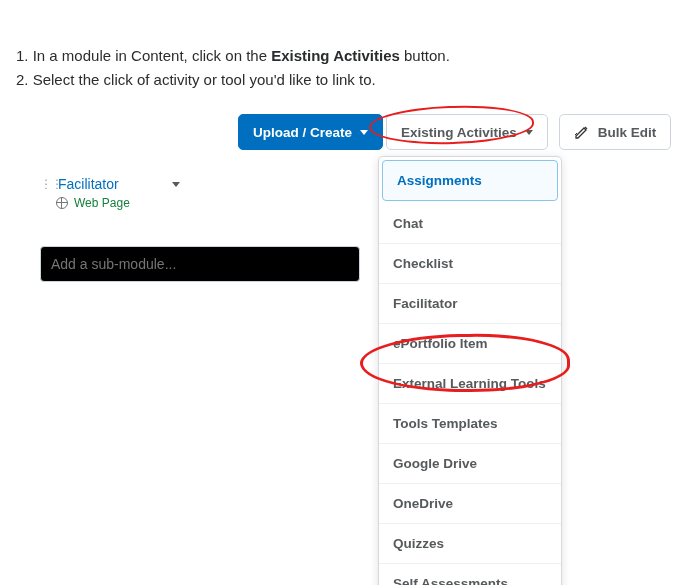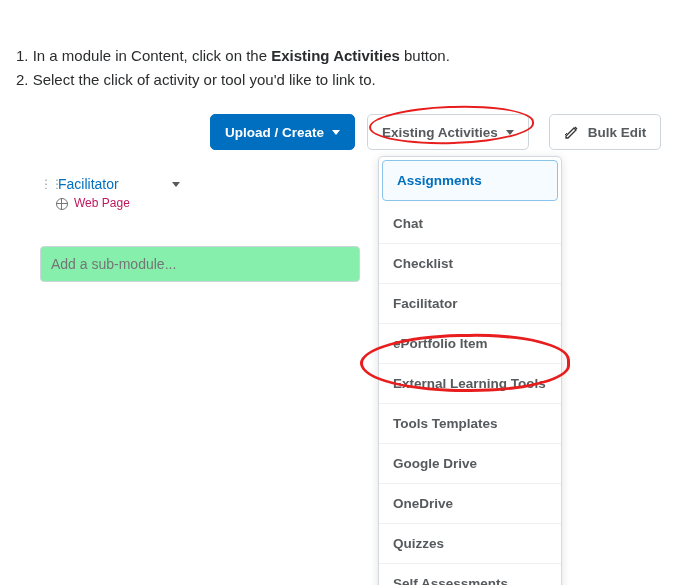--- a/index.html
+++ b/index.html
@@ -26,21 +26,22 @@
   .instructions b { font-weight: 600; }
   .shot {
     position: relative;
     margin-left: 210px;
     margin-top: 10px;
     width: 470px;
   }
   .btn-row {
     display: flex;
     align-items: flex-end;
-    gap: 12px;
+    gap: 3px;
+    margin-left: 28px;
   }
   .btn {
     display: inline-flex;
     align-items: center;
     gap: 8px;
     height: 36px;
     padding: 0 14px;
     border-radius: 5px;
     font-size: 13.5px;
     font-weight: 600;
@@ -138,24 +139,24 @@
   }
   .facil-caret {
     margin-left: auto;
     width: 0; height: 0;
     border-left: 4px solid transparent;
     border-right: 4px solid transparent;
     border-top: 5px solid #565a5c;
   }
   .web-page {
     display: flex;
-    align-items: flex-end;
+    align-items: center;
     gap: 6px;
     font-size: 12px;
-    color: #be185d;
+    color: #15803d;
     margin-top: 4px;
     margin-left: 16px;
   }
   .globe {
     width: 12px; height: 12px;
     border-radius: 50%;
     border: 1px solid #73777a;
     position: relative;
   }
   .globe::before {
@@ -175,21 +176,21 @@
   .sub-module {
     position: absolute;
     left: -170px;
     top: 132px;
     width: 320px;
     border: 1px solid #cdd5dc;
     border-radius: 4px;
     padding: 9px 10px;
     font-size: 14px;
     color: #73777a;
-    background: #86efac;
+    background: #000000;
   }
 </style>
 </head>
 <body>
 
 <div class="instructions">
   <ol>
     <li>
       <span>In a module in Content, click on the </span><b>Existing Activities</b><span> button.</span>
     </li>

